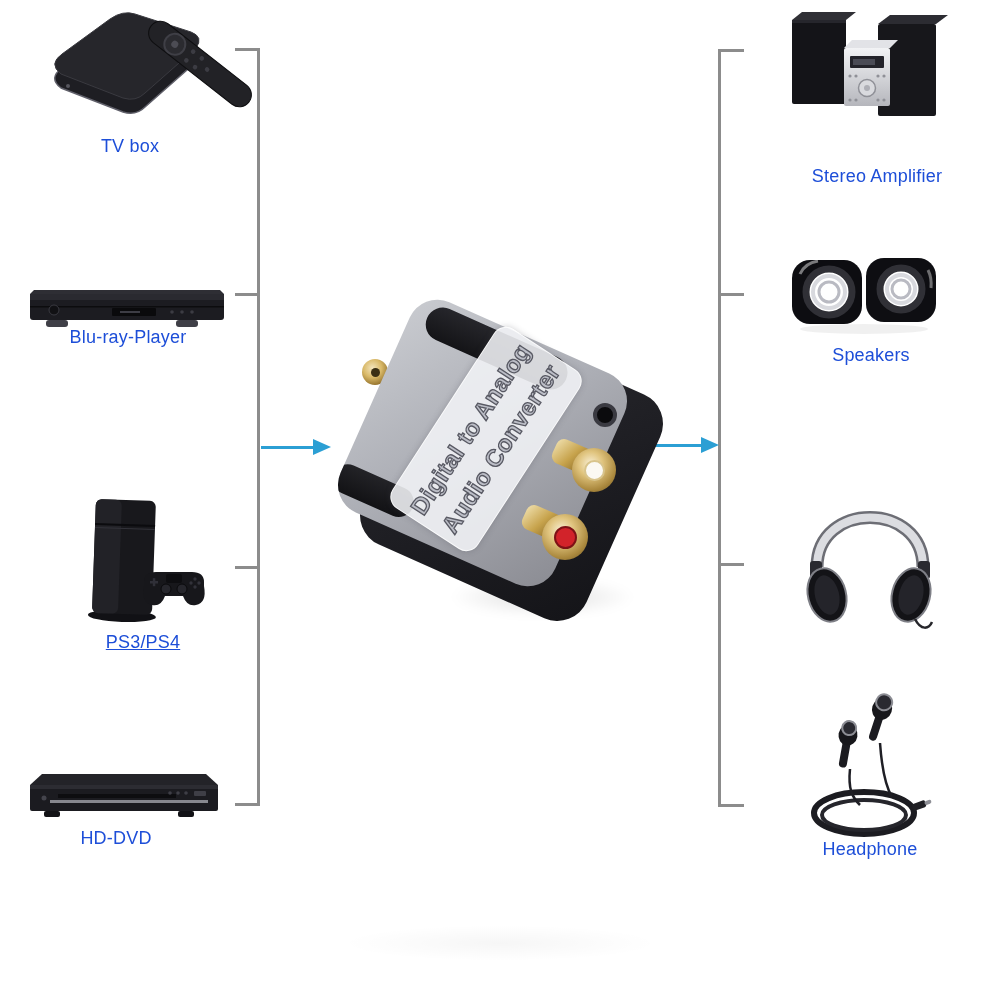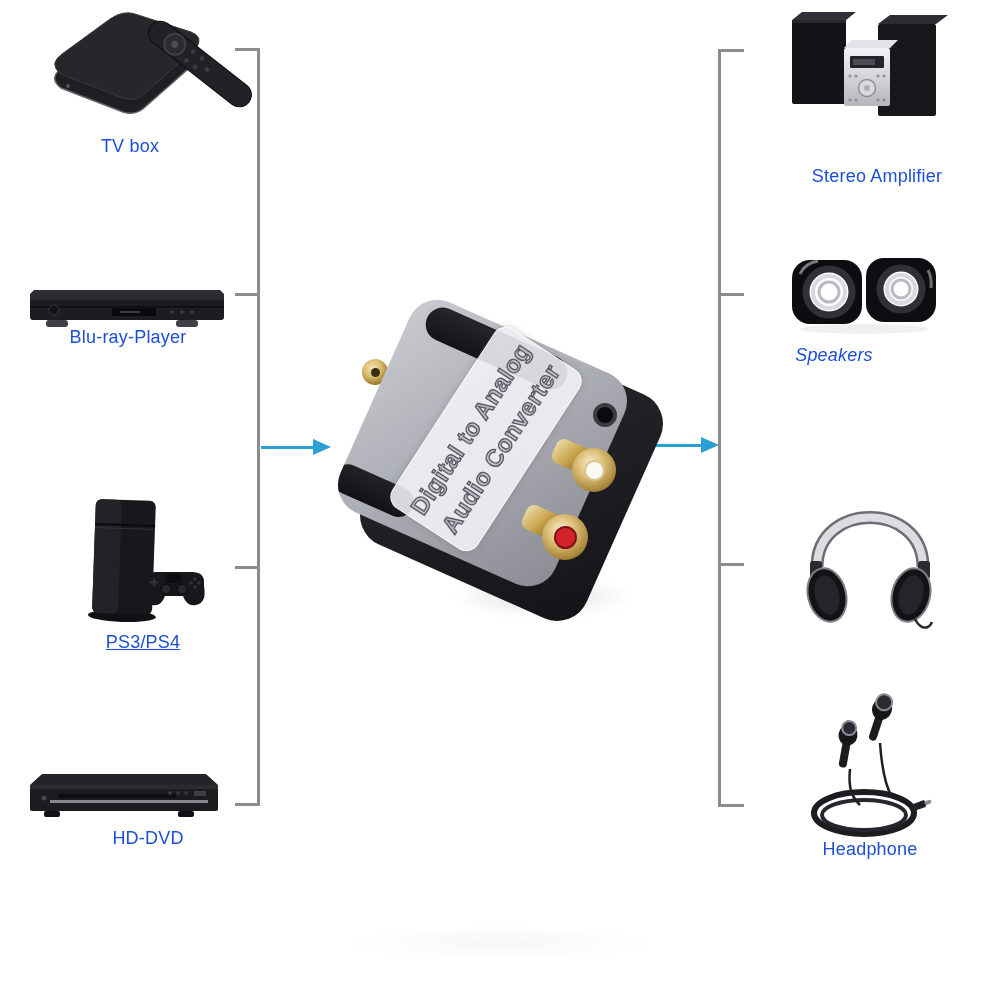--- a/index.html
+++ b/index.html
@@ -149,21 +149,21 @@
     <rect x="38" y="32" width="118" height="4" fill="#0d0d10"></rect>
     <rect x="30" y="38" width="158" height="3" fill="#9a9ba3" opacity="0.85"></rect>
     <circle cx="24" cy="36" r="2.5" fill="#44444c"></circle>
     <circle cx="150" cy="31" r="1.8" fill="#3e3e46"></circle>
     <circle cx="158" cy="31" r="1.8" fill="#3e3e46"></circle>
     <circle cx="166" cy="31" r="1.8" fill="#3e3e46"></circle>
     <rect x="174" y="29" width="12" height="5" rx="1" fill="#3e3e46"></rect>
     <rect x="24" y="49" width="16" height="6" rx="2" fill="#121216"></rect>
     <rect x="158" y="49" width="16" height="6" rx="2" fill="#121216"></rect>
   </svg>
-  <div class="dev-label" style="left:148px;top:828px;">HD-DVD</div>
+  <div class="dev-label" style="left:116px;top:828px;">HD-DVD</div>
 
   <svg style="left:786px;top:8px;" width="164" height="118" viewBox="0 0 164 118">
     <defs>
       <linearGradient id="ampFace" x1="0" y1="0" x2="0" y2="1">
         <stop offset="0" stop-color="#f2f3f5"></stop>
           <stop offset="1" stop-color="#b5b6bc"></stop>
       </linearGradient>
     </defs>
     <polygon points="6,12 16,4 70,4 60,12" fill="#303036"></polygon>
     <rect x="6" y="12" width="54" height="84" rx="2" fill="#141418"></rect>
@@ -193,21 +193,21 @@
     <circle cx="41" cy="40" r="23" fill="#ffffff" stroke="#303036" stroke-width="7"></circle>
     <circle cx="41" cy="40" r="16" fill="none" stroke="#d8d9de" stroke-width="4"></circle>
     <circle cx="41" cy="40" r="10" fill="#fefefe" stroke="#b9bac2" stroke-width="3"></circle>
     <path d="M 12,22 Q 17,11 30,9" fill="none" stroke="#ffffff" stroke-width="3" opacity="0.45"></path>
     <rect x="78" y="6" width="70" height="64" rx="18" fill="#0e0e12"></rect>
     <circle cx="113" cy="37" r="21" fill="#ffffff" stroke="#303036" stroke-width="7"></circle>
     <circle cx="113" cy="37" r="14" fill="none" stroke="#d8d9de" stroke-width="4"></circle>
     <circle cx="113" cy="37" r="9" fill="#fefefe" stroke="#b9bac2" stroke-width="3"></circle>
     <path d="M 140,18 Q 144,26 143,36" fill="none" stroke="#ffffff" stroke-width="3" opacity="0.4"></path>
   </svg>
-  <div class="dev-label" style="left:834px;top:345px;font-style:italic;">Speakers</div>
+  <div class="dev-label" style="left:871px;top:345px;">Speakers</div>
 
   <svg style="left:793px;top:483px;" width="154" height="150" viewBox="0 0 154 150">
     <path d="M 24,84 C 24,18 130,18 130,84" fill="none" stroke="#6d6e75" stroke-width="13"></path>
     <path d="M 24,84 C 24,18 130,18 130,84" fill="none" stroke="#dcdde1" stroke-width="8"></path>
     <rect x="17" y="78" width="12" height="18" rx="3" fill="#2a2a30"></rect>
     <rect x="125" y="78" width="12" height="18" rx="3" fill="#2a2a30"></rect>
     <g transform="rotate(-14 34 112)">
       <ellipse cx="34" cy="112" rx="19" ry="27" fill="#131317"></ellipse>
       <ellipse cx="34" cy="112" rx="19" ry="27" fill="none" stroke="#7e7f86" stroke-width="2"></ellipse>
       <ellipse cx="34" cy="112" rx="12" ry="20" fill="#24242a"></ellipse>

